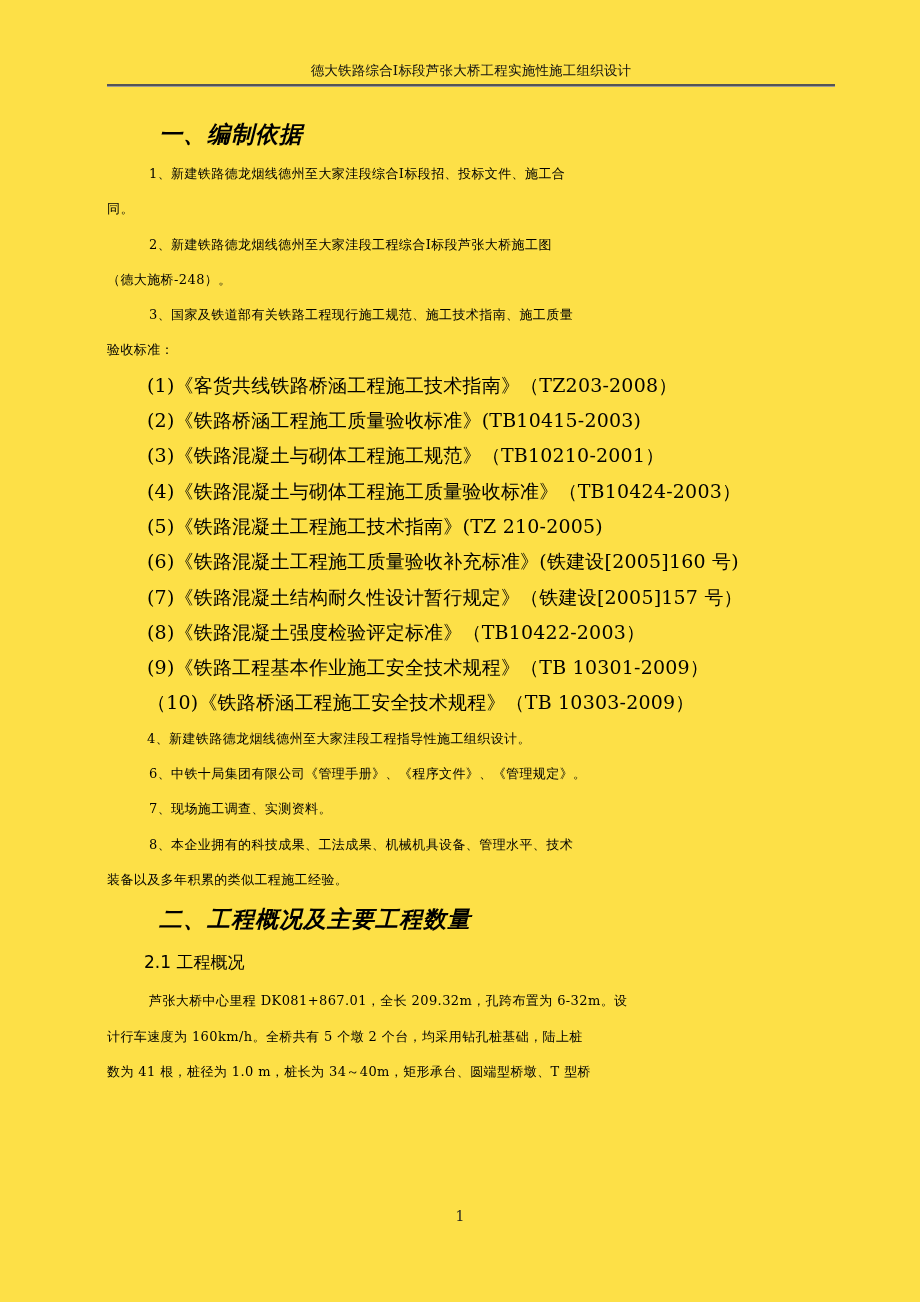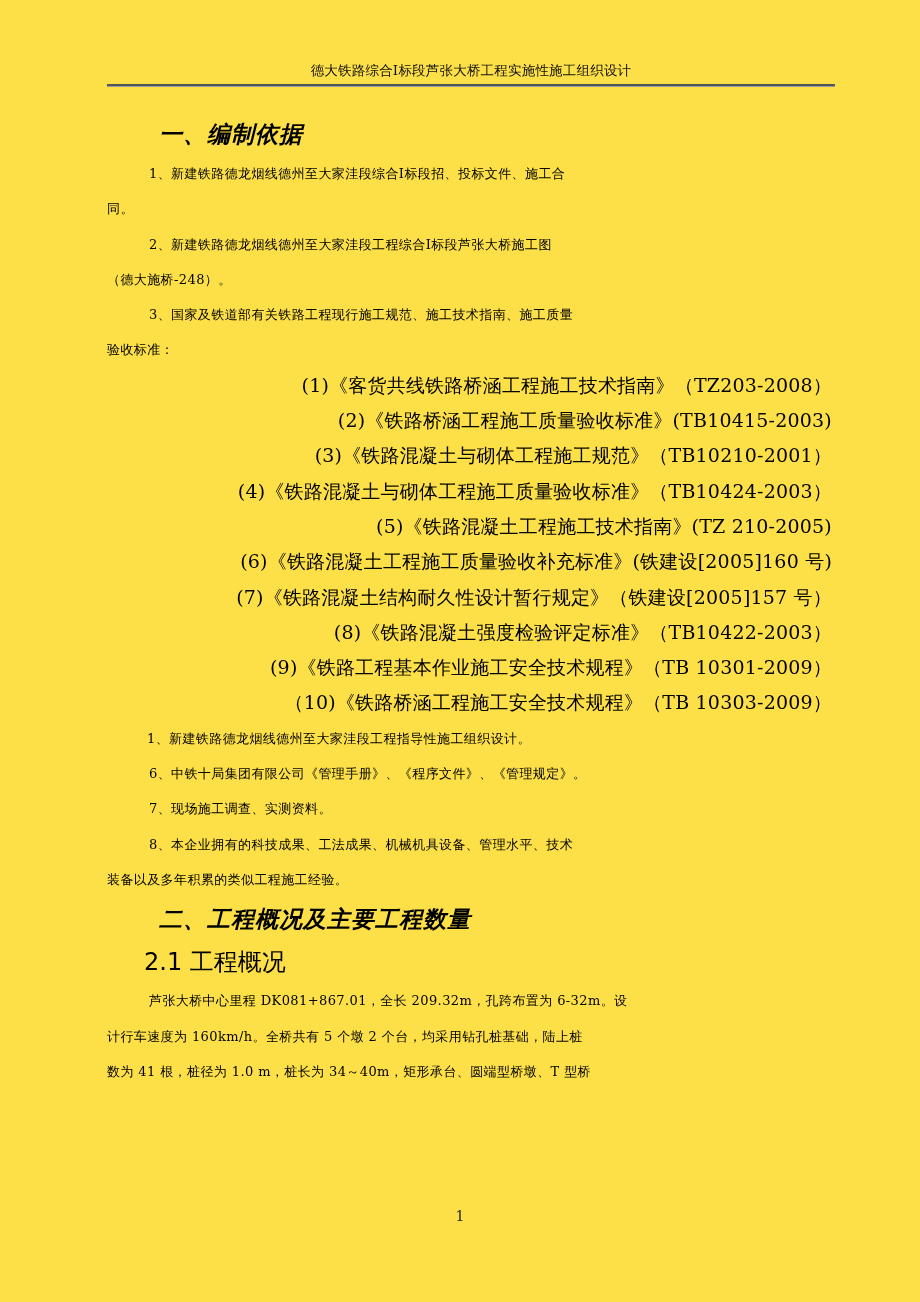--- a/index.html
+++ b/index.html
@@ -18,31 +18,31 @@
     position: absolute; left: 107px; width: 725px; top: 112px;
     font-family: "DejaVu Serif", "Liberation Serif", serif;
   }
   .h1 {
     font-family: "DejaVu Sans", "Liberation Sans", sans-serif;
     font-weight: bold; font-size: 23px; height: 44px; line-height: 44px;
     padding-left: 52px; white-space: nowrap; letter-spacing: 1px; font-style: italic;
   }
   .h2 {
     font-family: "DejaVu Sans", "Liberation Sans", sans-serif;
-    font-size: 24px; font-weight: normal; height: 42px; line-height: 42px;
+    font-size: 17px; font-weight: normal; height: 42px; line-height: 42px;
     padding-left: 37px; white-space: nowrap;
   }
   .p {
     font-size: 13px; line-height: 35.3px; text-align: justify;
     text-indent: 42px; letter-spacing: 0.4px; margin: 0;
   }
   .line { display: block; white-space: nowrap; }
   .ref {
     font-size: 19px; line-height: 35.3px; padding-left: 40px;
-    white-space: nowrap; letter-spacing: 0.2px; text-align: right;
+    white-space: nowrap; letter-spacing: 0.2px;
   }
   .footer-num {
     position: absolute; left: 0; width: 920px; top: 1208px; text-align: center;
     font-family: "DejaVu Serif", "Liberation Serif", serif; font-size: 14px; color: #222;
   }
 </style>
 </head>
 <body>
 
 <div class="page">
@@ -70,21 +70,21 @@
     <div class="ref">(3)《铁路混凝土与砌体工程施工规范》（TB10210-2001）</div>
     <div class="ref">(4)《铁路混凝土与砌体工程施工质量验收标准》（TB10424-2003）</div>
     <div class="ref">(5)《铁路混凝土工程施工技术指南》(TZ 210-2005)</div>
     <div class="ref">(6)《铁路混凝土工程施工质量验收补充标准》(铁建设[2005]160 号)</div>
     <div class="ref">(7)《铁路混凝土结构耐久性设计暂行规定》（铁建设[2005]157 号）</div>
     <div class="ref">(8)《铁路混凝土强度检验评定标准》（TB10422-2003）</div>
     <div class="ref">(9)《铁路工程基本作业施工安全技术规程》（TB 10301-2009）</div>
     <div class="ref">（10)《铁路桥涵工程施工安全技术规程》（TB 10303-2009）</div>
 
     <p class="p">
-      <span class="line" style="text-indent:0; padding-left:40px">1、新建铁路德龙烟线德州至大家洼段工程指导性施工组织设计。</span>
+      <span class="line" style="text-indent:0; padding-left:40px">4、新建铁路德龙烟线德州至大家洼段工程指导性施工组织设计。</span>
     </p>
     <p class="p">
       <span class="line">6、中铁十局集团有限公司《管理手册》、《程序文件》、《管理规定》。</span>
     </p>
     <p class="p">
       <span class="line">7、现场施工调查、实测资料。</span>
     </p>
     <p class="p">
       <span class="line">8、本企业拥有的科技成果、工法成果、机械机具设备、管理水平、技术</span>
       <span class="line" style="text-indent:0">装备以及多年积累的类似工程施工经验。</span>

